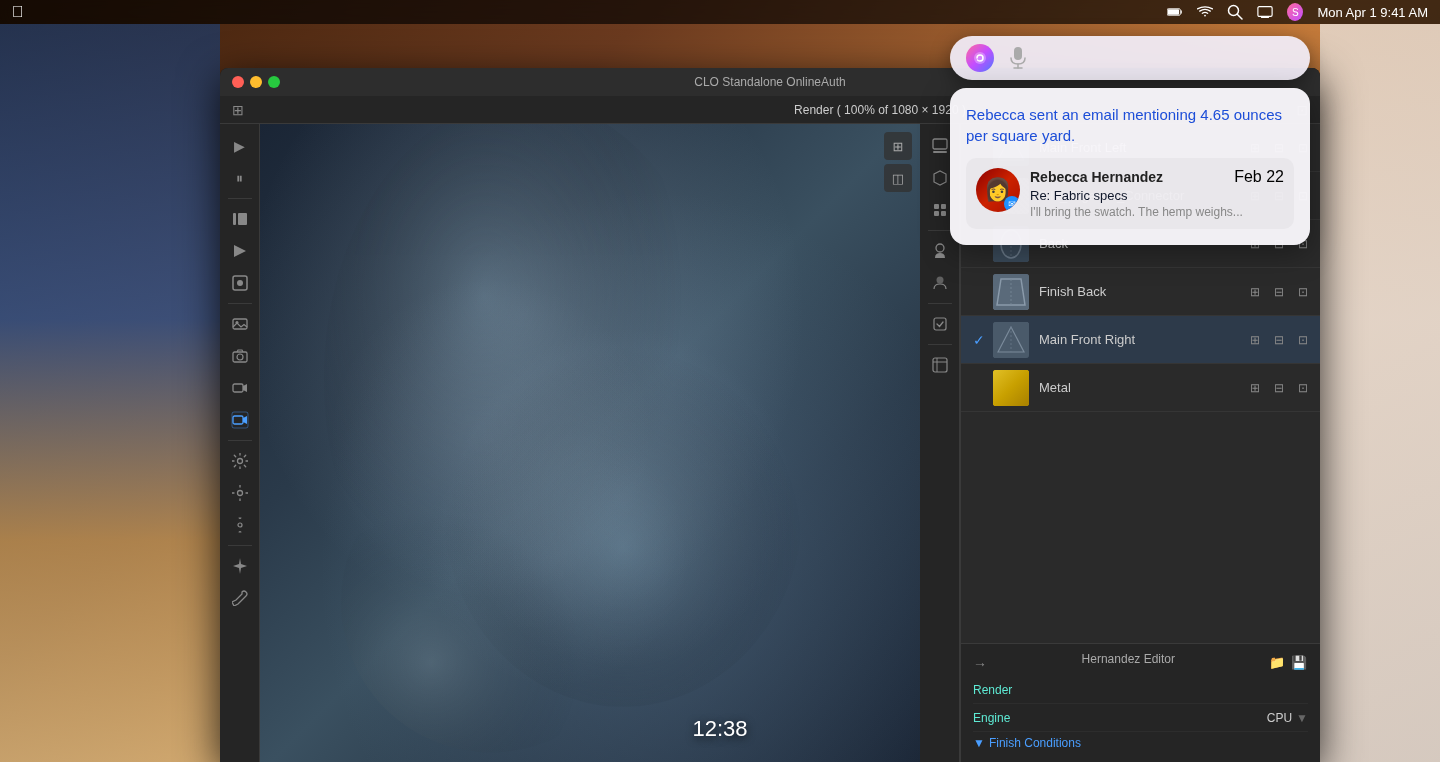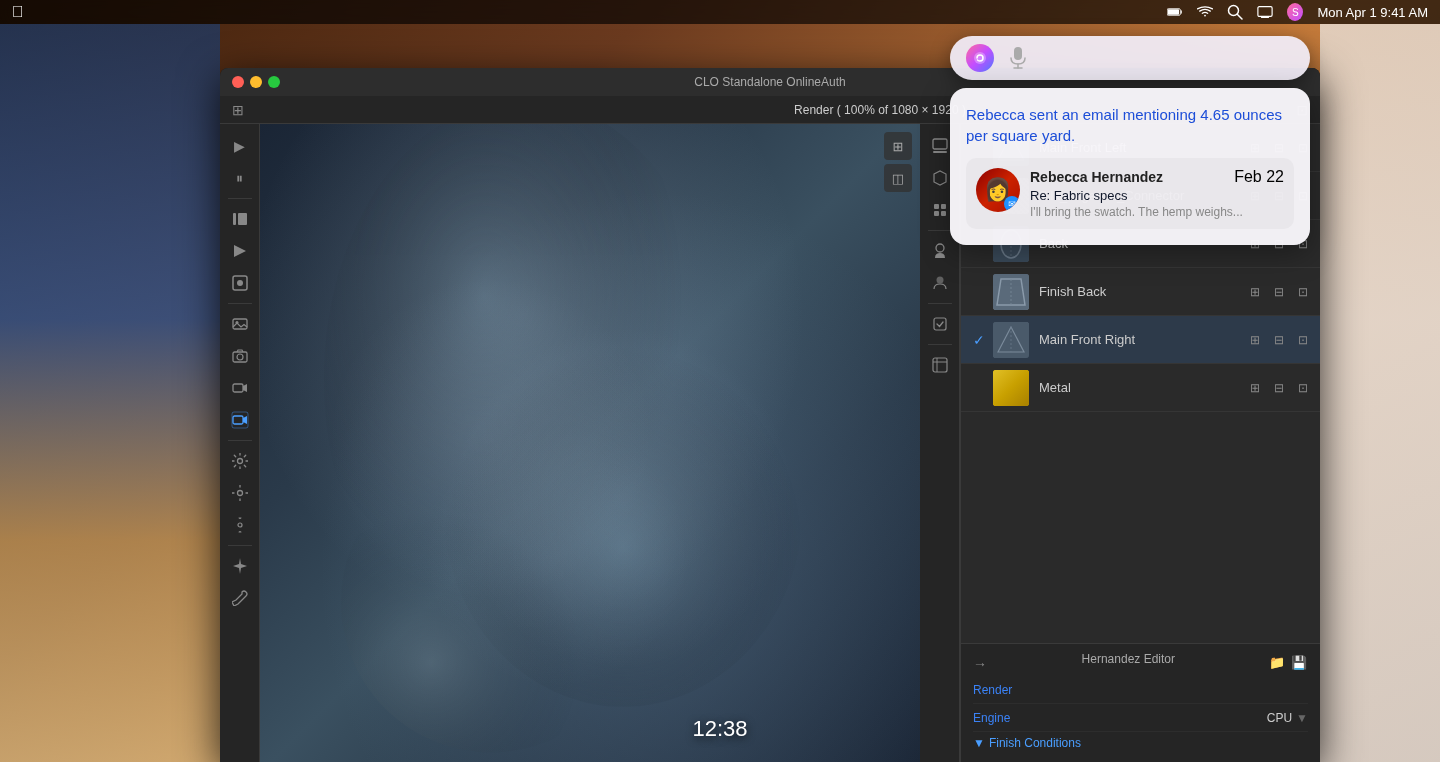--- a/index.html
+++ b/index.html
@@ -314,21 +314,21 @@
       margin-bottom: 6px;
     }
     .property-row {
       display: flex;
       align-items: center;
       justify-content: space-between;
       height: 28px;
       border-bottom: 1px solid #2d2d2d;
     }
     .property-label {
-      color: #3b82f6;
+      color: #5eead4;
       font-size: 12px;
     }
     .property-value {
       color: #ccc;
       font-size: 12px;
       display: flex;
       align-items: center;
       gap: 4px;
     }
     .property-section-header {

